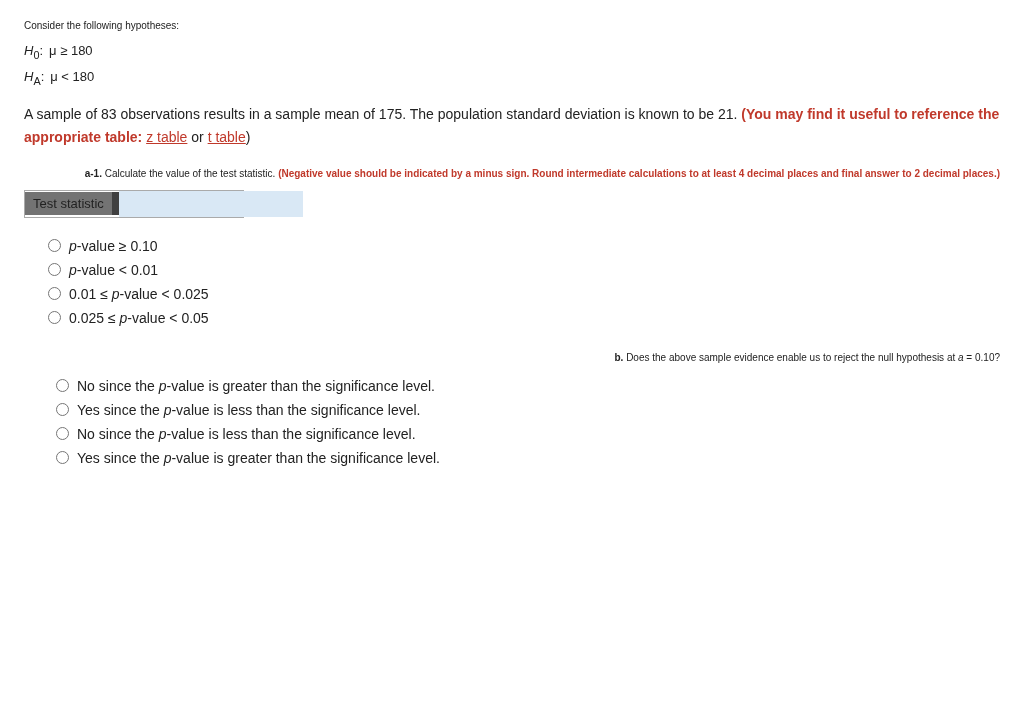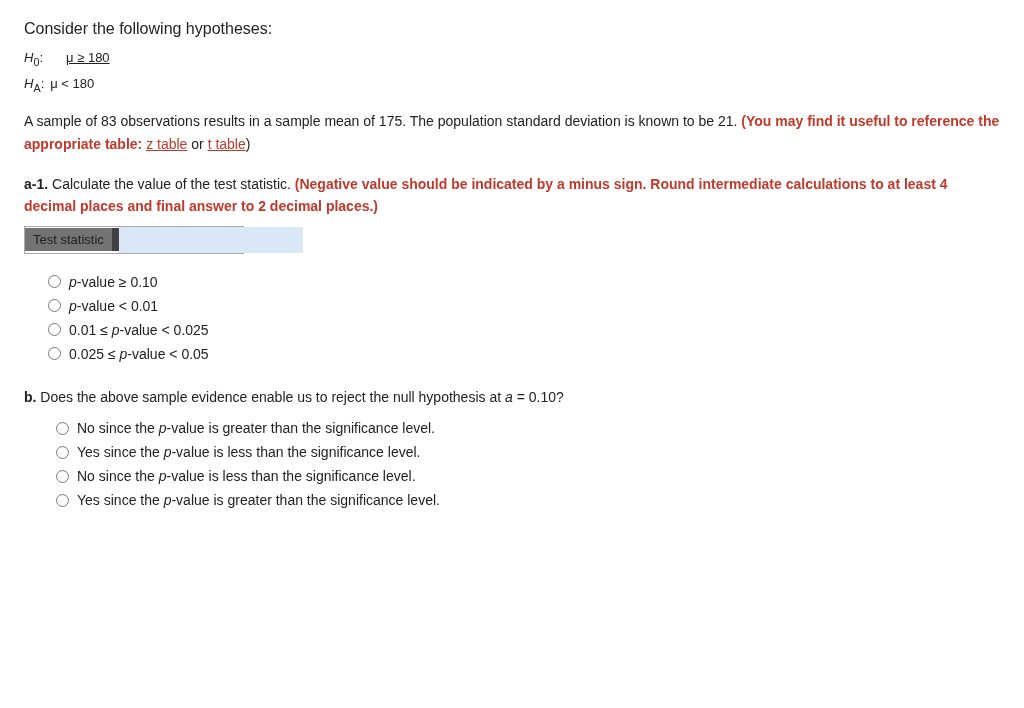--- a/index.html
+++ b/index.html
@@ -6,21 +6,21 @@
     body {
       font-family: Arial, sans-serif;
       font-size: 14px;
       color: #222;
       background: #fff;
       padding: 20px 24px;
       max-width: 1024px;
     }
     .intro-text {
       margin-bottom: 8px;
-      font-size: 16px;
+      font-size: 10px;
     }
     .hypothesis-block {
       margin: 8px 0 12px 0;
       font-size: 13px;
       line-height: 1.8;
     }
     .hypothesis-block .h-line {
       display: flex;
       align-items: baseline;
       gap: 2px;
@@ -35,23 +35,24 @@
       text-decoration: underline;
     }
     .red-bold {
       color: #c0392b;
       font-weight: bold;
     }
     .section {
       margin: 18px 0 10px 0;
     }
     .section-label {
-      font-size: 14px;
+      font-size: 10px;
       margin-bottom: 8px;
       line-height: 1.6;
+      text-align: right;
     }
     .input-row {
       display: flex;
       align-items: center;
       border: 1px solid #aaa;
       width: 220px;
       height: 28px;
     }
     .input-label {
       padding: 4px 8px;
@@ -104,21 +105,21 @@
     }
   </style>
 </head>
 <body>
 
 <p class="intro-text">Consider the following hypotheses:</p>
 
 <div class="hypothesis-block">
   <div class="h-line">
     <span><em>H</em><sub>0</sub>:</span>
-    <span style="margin-left:21px;text-decoration:underline;">μ ≥ 180</span>
+    <span style="margin-left:4px;">μ ≥ 180</span>
   </div>
   <div class="h-line">
     <span><em>H</em><sub>A</sub>:</span>
     <span style="margin-left:4px;">μ &lt; 180</span>
   </div>
 </div>
 
 <p class="sample-text">
   A sample of 83 observations results in a sample mean of 175. The population standard deviation is known to be 21.
   <span class="red-bold">(You may find it useful to reference the appropriate table:</span>

